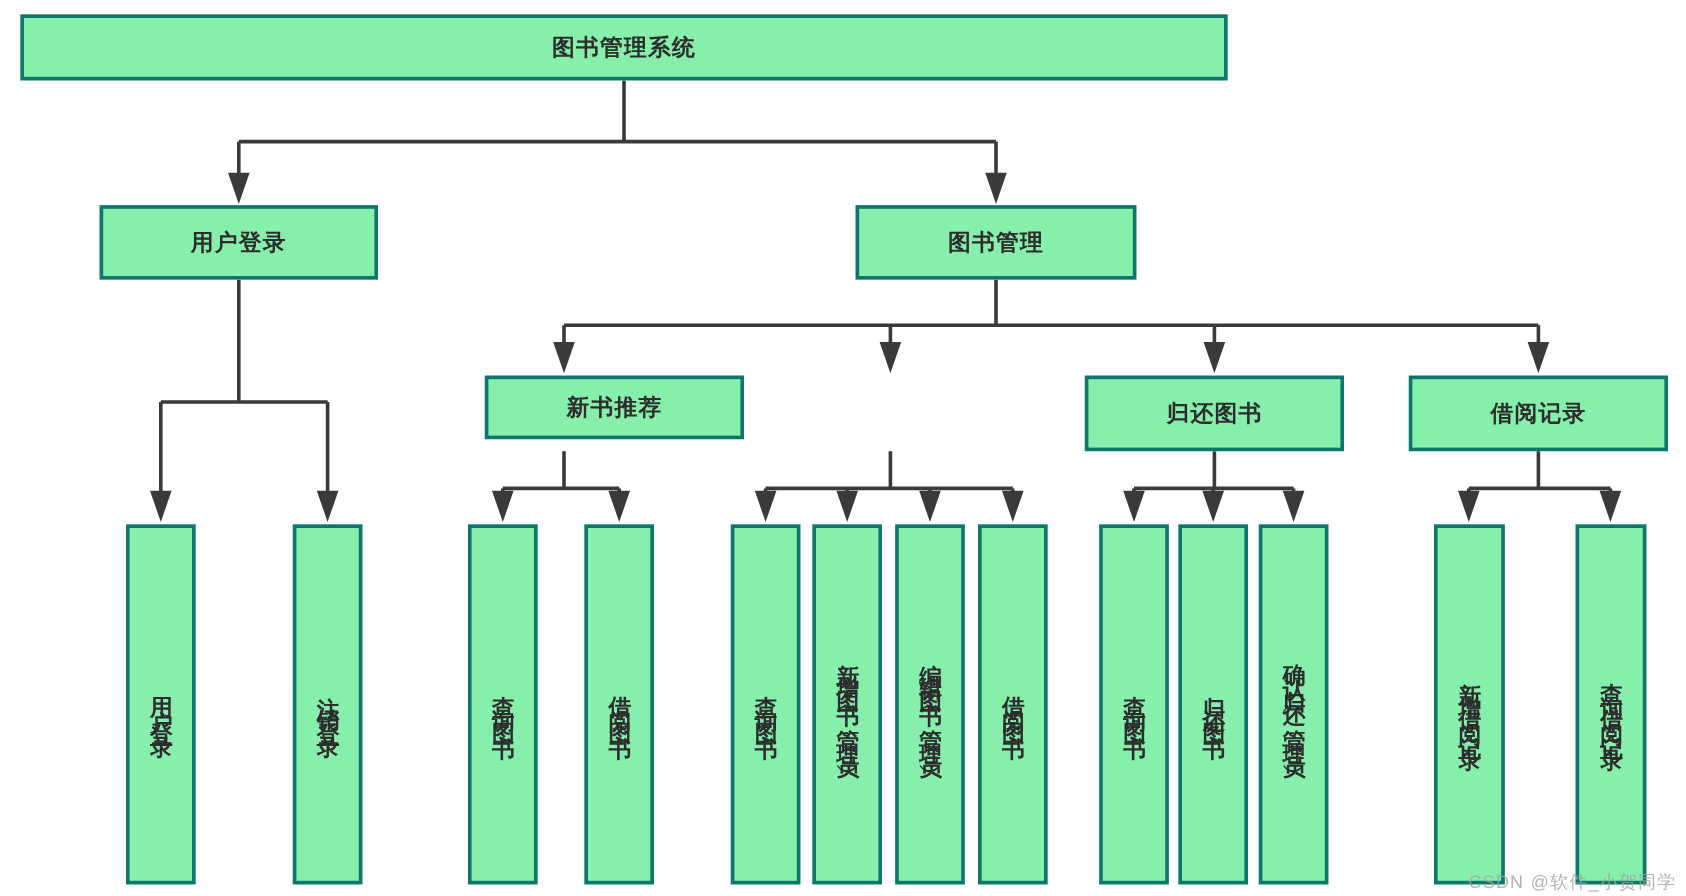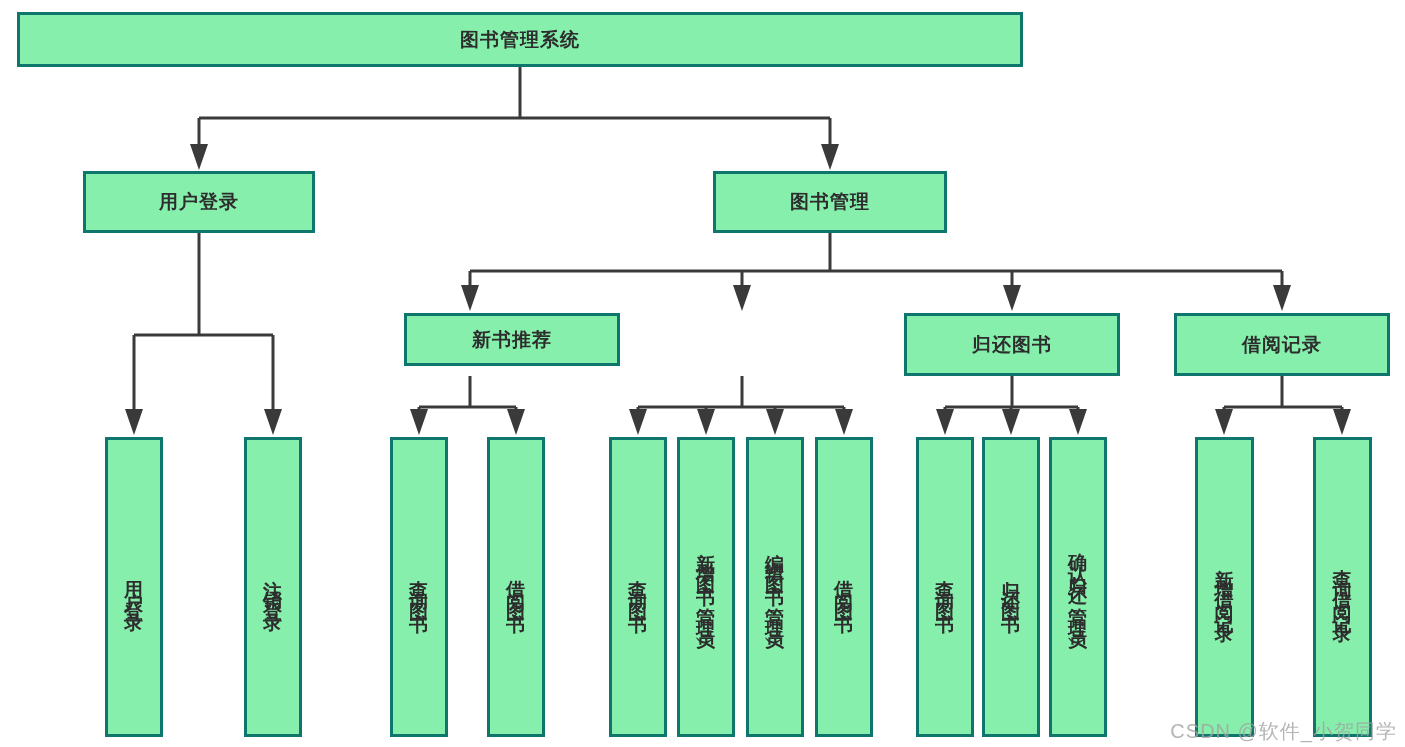--- a/index.html
+++ b/index.html
@@ -41,21 +41,21 @@
   .node.v span {
     writing-mode: vertical-rl;
     letter-spacing: 11px;
     line-height: 1;
     white-space: nowrap;
   }
   .watermark {
     position: absolute;
     right: 8px;
     bottom: 2px;
-    font-size: 20px;
+    font-size: 15px;
     color: rgba(162, 162, 162, 0.8);
     letter-spacing: 1px;
     z-index: 5;
   }
 </style>
 </head>
 <body>
 
 <div class="stage">
 

